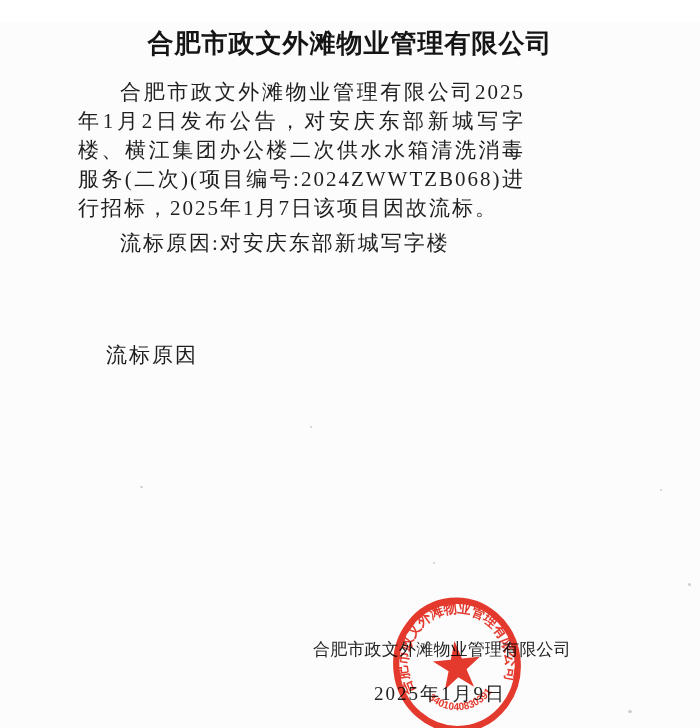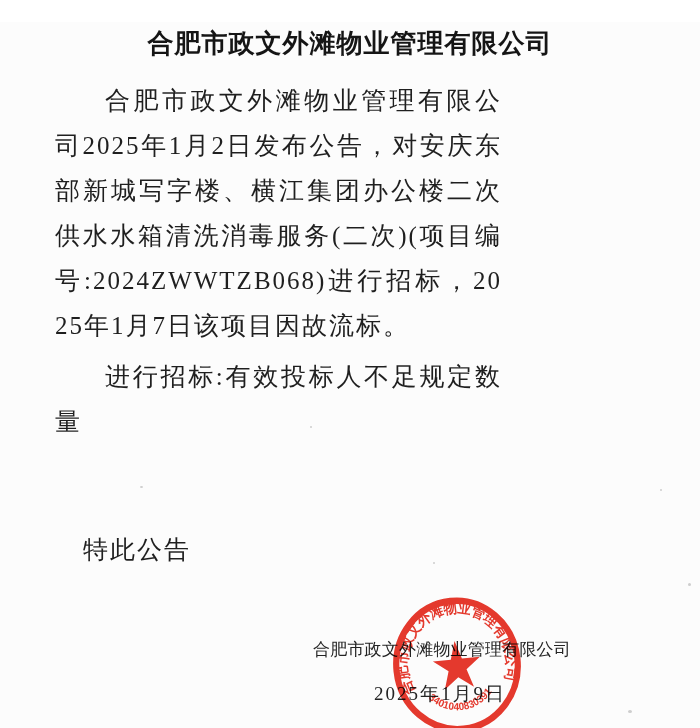--- a/index.html
+++ b/index.html
@@ -13,25 +13,25 @@
   .title-block{
     margin-top:22px;
     text-align:center;
     font-size:26px;
     font-weight:700;
     line-height:44px;
     color:#151515;
     letter-spacing:1px;
   }
   .body-block{
-    margin-left:55px;
+    margin-left:78px;
     width:447px;
     margin-top:12px;
-    font-size:25px;
-    line-height:45px;
+    font-size:21px;
+    line-height:29px;
     letter-spacing:2px;
   }
   .body-block p{margin:0;}
   .para-main{
     text-indent:2em;
     text-align:justify;
     word-break:break-all;
   }
   .para-reason{
     text-indent:2em;
@@ -78,22 +78,22 @@
 <body>
 
 <div class="page">
 
   <div class="title-block">
     <div>合肥市政文外滩物业管理有限公司</div>
   </div>
 
   <div class="body-block">
     <p class="para-main">合肥市政文外滩物业管理有限公司2025年1月2日发布公告，对安庆东部新城写字楼、横江集团办公楼二次供水水箱清洗消毒服务(二次)(项目编号:2024ZWWTZB068)进行招标，2025年1月7日该项目因故流标。</p>
-    <p class="para-main para-reason">进行招标:有效投标人不足规定数量</p>
-    <p class="para-closing">特此公告</p>
+    <p class="para-main para-reason">流标原因:对安庆东部新城写字楼</p>
+    <p class="para-closing">流标原因</p>
   </div>
 
   <div class="sig-company">合肥市政文外滩物业管理有限公司</div>
   <div class="sig-date">2025年1月9日</div>
 
   <svg class="seal" viewBox="0 0 200 200" preserveAspectRatio="none" xmlns="http://www.w3.org/2000/svg">
     <defs>
       <path id="sealTopArc" d="M 34.7 130.4 A 72 72 0 1 1 165.3 130.4" fill="none"></path>
       <path id="sealBotArc" d="M 52.5 139.9 A 62 62 0 0 0 147.5 139.9" fill="none"></path>
     </defs>

